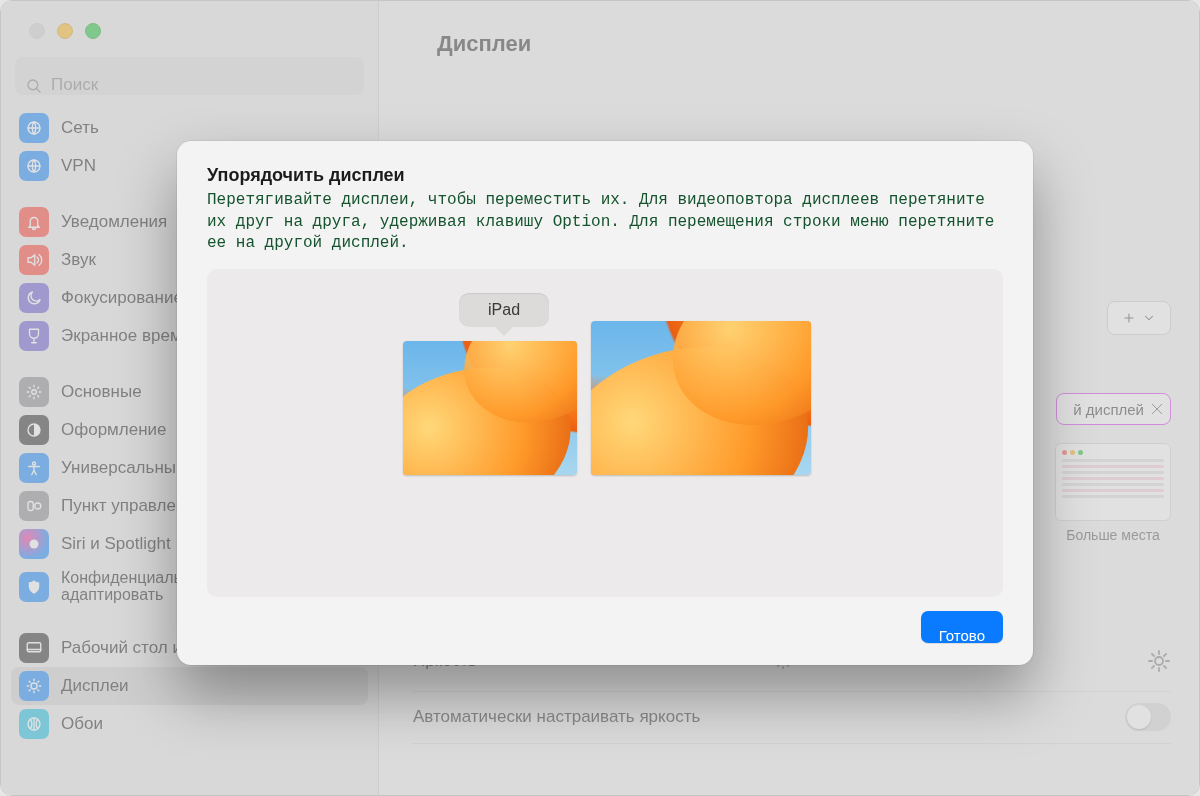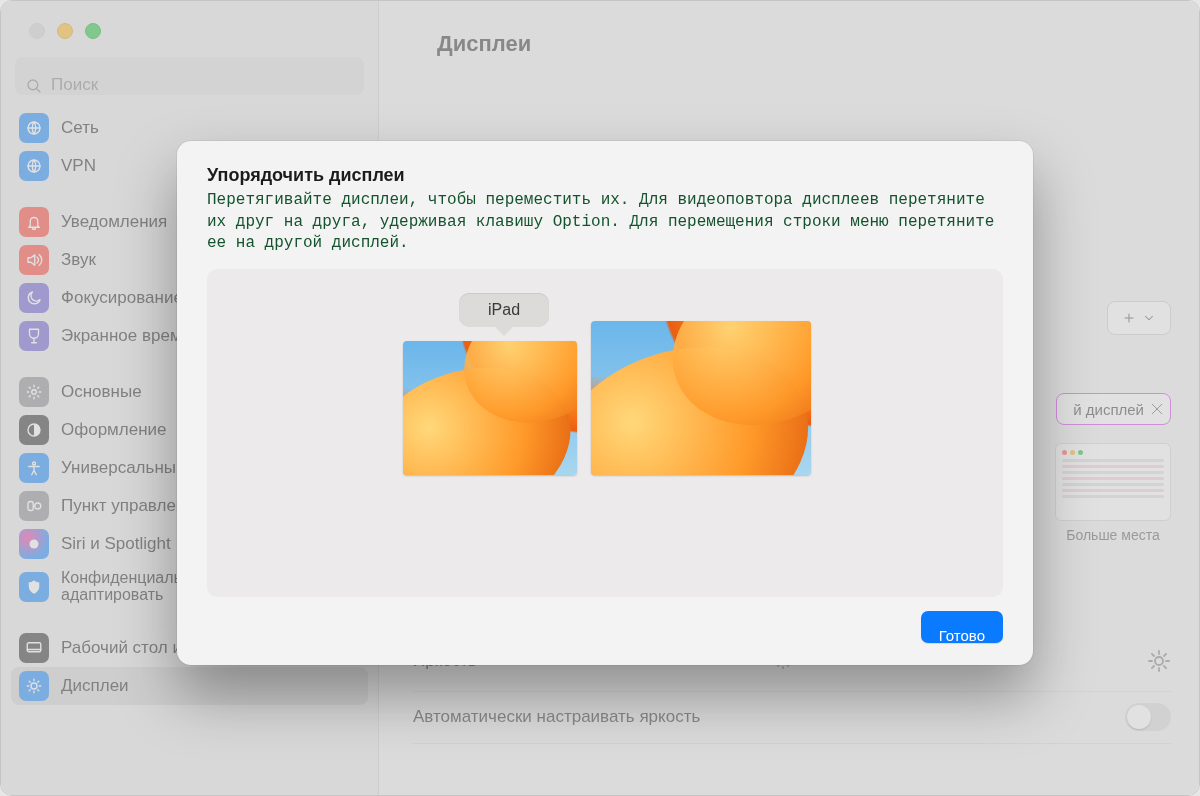--- a/index.html
+++ b/index.html
@@ -383,20 +383,29 @@
                 <line x1="3" y1="12" x2="5" y2="12"></line>
                 <line x1="19" y1="12" x2="21" y2="12"></line>
                 <line x1="5.6" y1="5.6" x2="7" y2="7"></line>
                 <line x1="17" y1="17" x2="18.4" y2="18.4"></line>
                 <line x1="5.6" y1="18.4" x2="7" y2="17"></line>
                 <line x1="17" y1="7" x2="18.4" y2="5.6"></line>
               </g>
             </svg>
           </div>
           <span>Дисплеи</span>
+        </div>
+        <div class="sb-item">
+          <div class="sb-icon ic-wallpaper">
+            <svg viewBox="0 0 24 24">
+              <circle class="icon-stroke" cx="12" cy="12" r="8"></circle>
+              <path class="icon-stroke" d="M12 4v16M7 6c3 3 3 9 0 12M17 6c-3 3-3 9 0 12"></path>
+            </svg>
+          </div>
+          <span>Обои</span>
         </div>
       </div>
   </aside>
 
   <main class="main">
     <div class="main-title">Дисплеи</div>
 
     <div class="toolbar-add">
       <svg viewBox="0 0 24 24">
           <line class="icon-stroke" x1="12" y1="5" x2="12" y2="19"></line>

